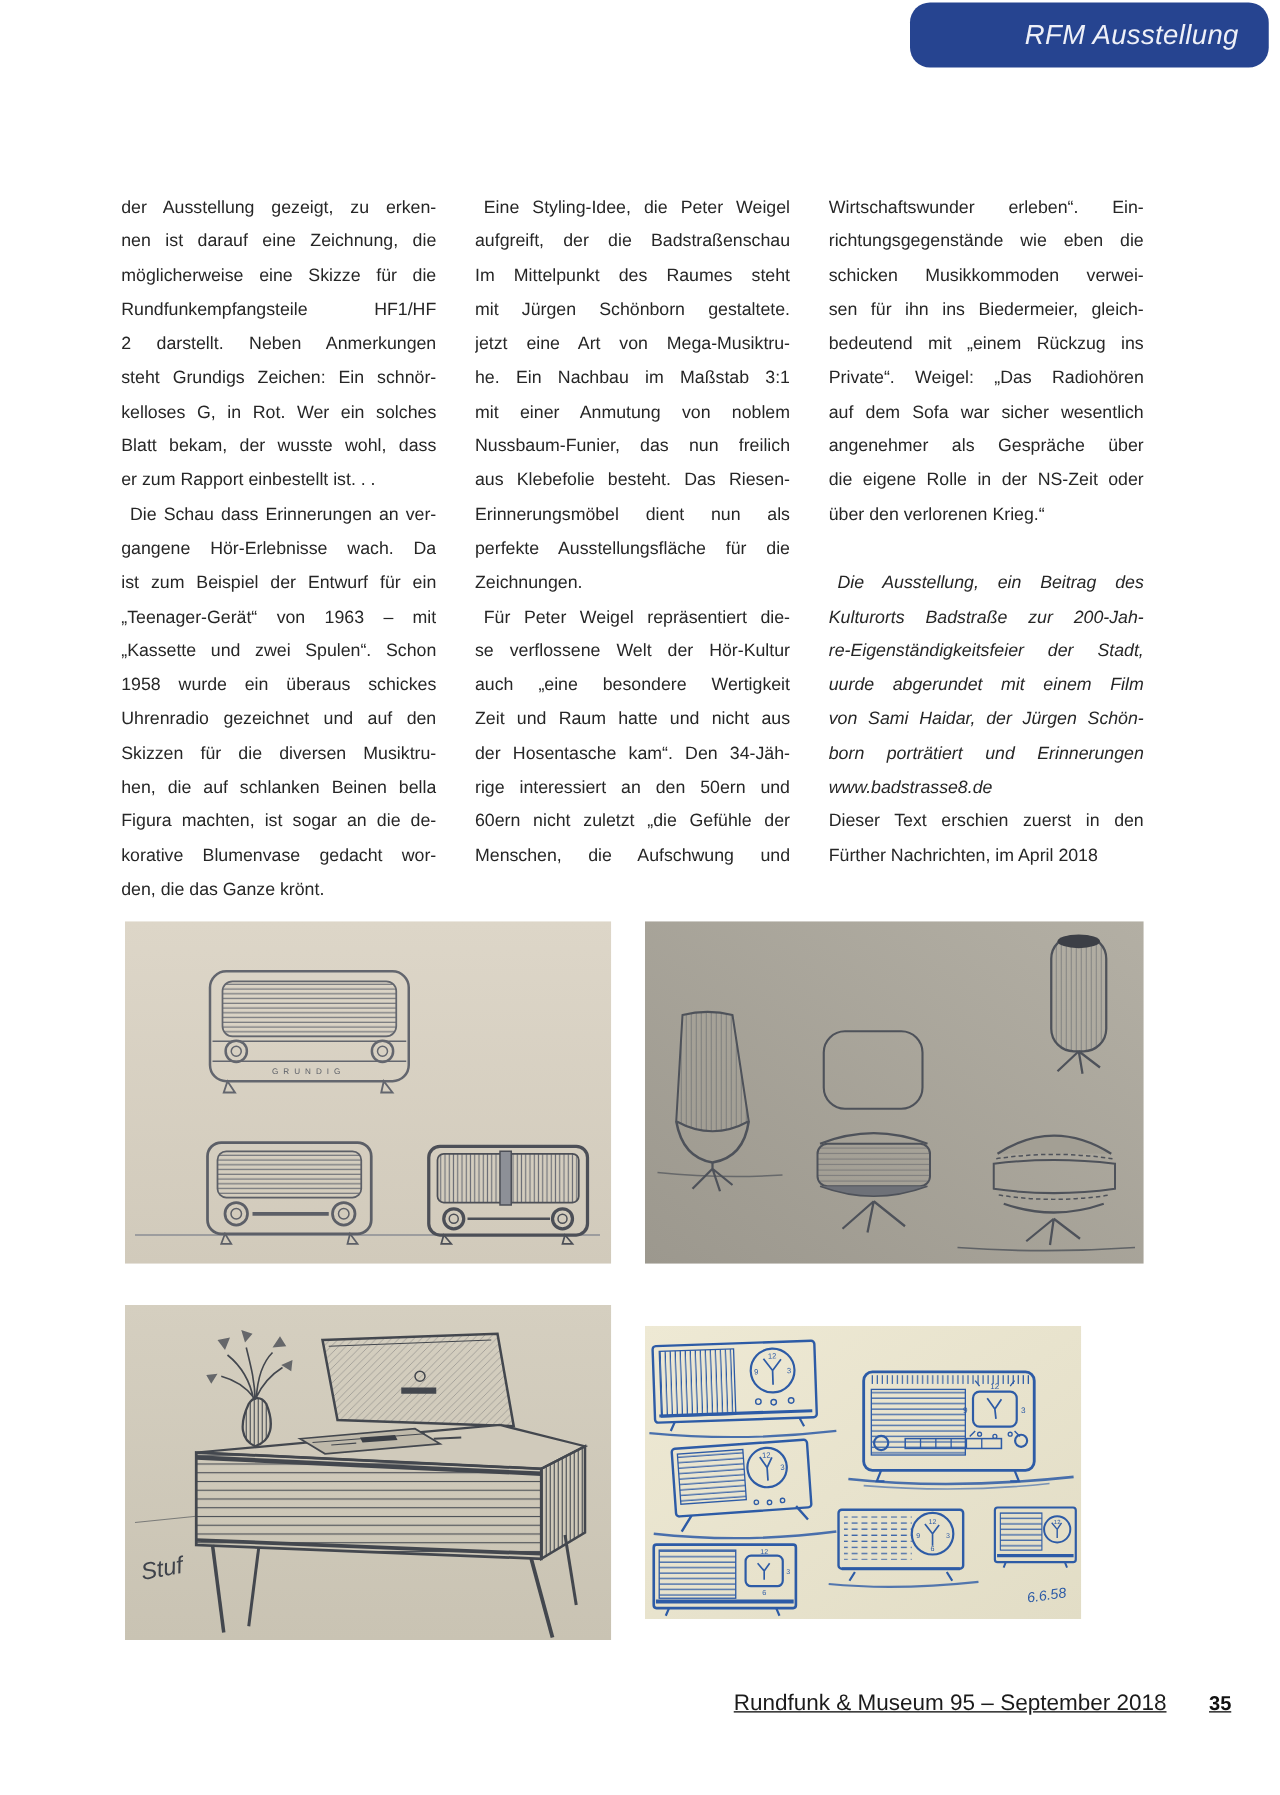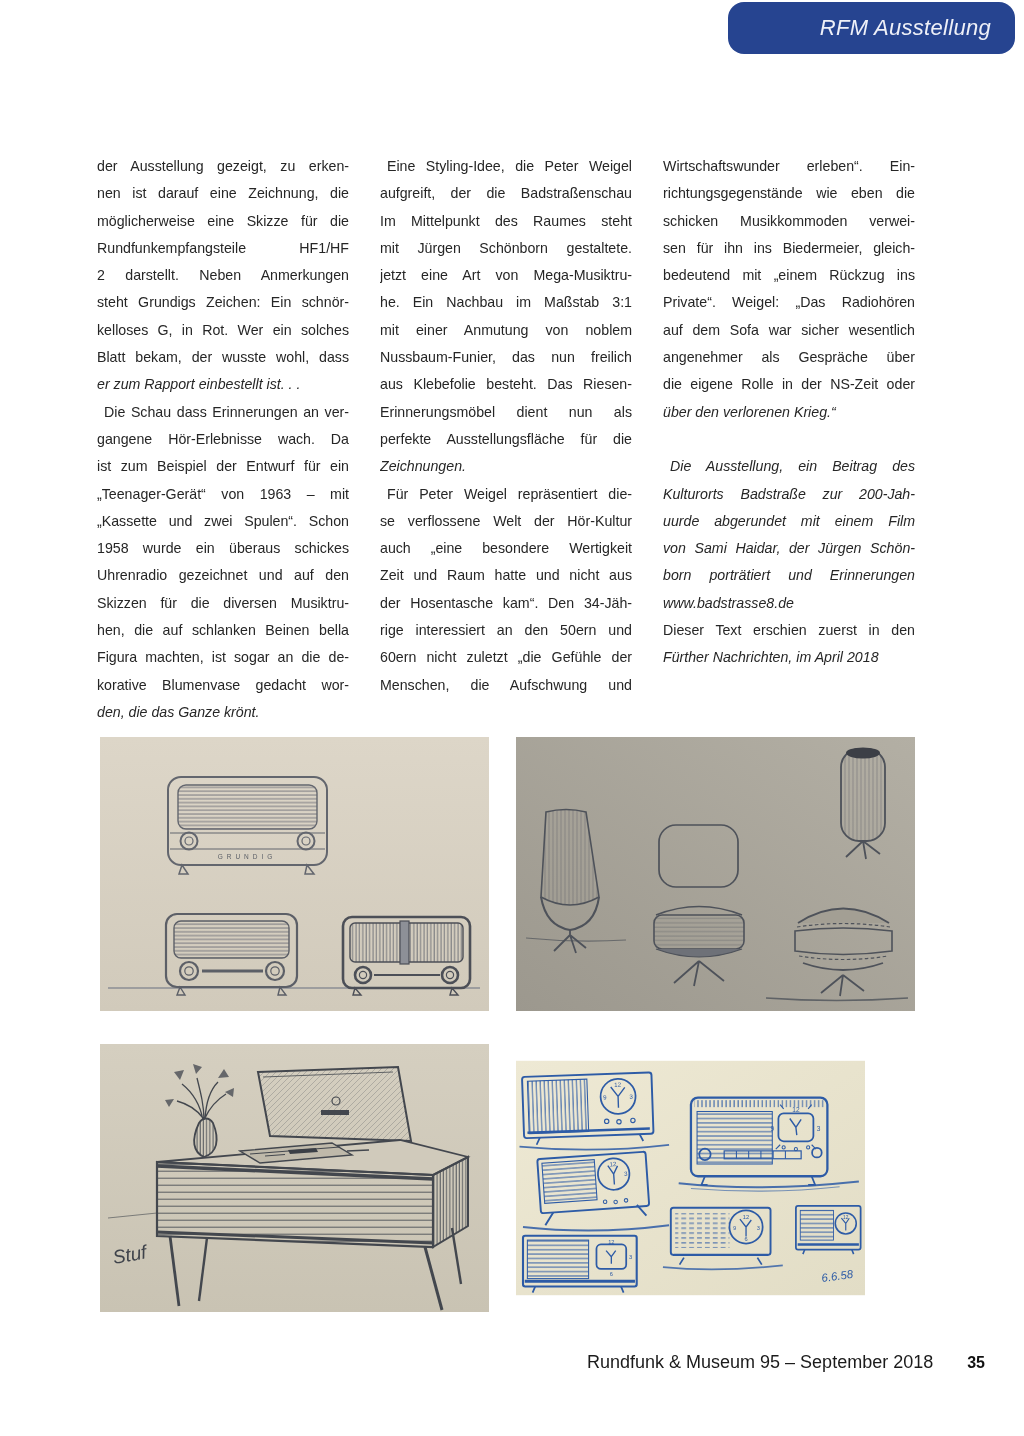--- a/index.html
+++ b/index.html
@@ -7,32 +7,32 @@
         font-family:"Liberation Sans",sans-serif;}
   
   .header-tab{position:absolute;left:728px;top:2px;width:287px;height:52px;background:#264490;
         border-radius:16px;display:flex;align-items:center;justify-content:flex-end;
         padding-right:24px;box-sizing:border-box;font-style:italic;}
   .header-tab span{color:#eef0f8;font-size:22px;letter-spacing:.3px;}
   
   .columns{position:absolute;left:97px;top:108px;display:flex;gap:31px;margin-top:45px;}
   .col{width:252px;font-size:14.2px;color:#262626;}
   .tl{height:27.3px;line-height:27.3px;text-align:justify;text-align-last:justify;overflow:hidden;}
-  .tl.end{text-align-last:left;font-style:italic;}
+  .tl.end{text-align-last:left;}
   .tl.it{font-style:italic;}
   .tl.ind{padding-left:7px;}
   
   .fig{position:absolute;}
   .fig svg{display:block;width:100%;height:100%;}
   #fig1{left:100px;top:737px;width:389px;height:274px;}
   #fig2{left:516px;top:737px;width:399px;height:274px;}
   #fig3{left:100px;top:1044px;width:389px;height:268px;}
   #fig4{left:516px;top:1044px;width:349px;height:268px;}
   
-  .footer{position:absolute;right:39px;top:1352px;display:flex;align-items:baseline;gap:34px;}
+  .footer{position:absolute;right:39px;top:1352px;display:flex;align-items:baseline;gap:34px;text-decoration:underline;}
   .footer .journal{font-size:18px;color:#1b1b1b;}
   .footer .pagenum{font-size:16px;font-weight:bold;color:#111;}
 </style>
 </head>
 <body>
 
 <div class="page">
 
   <div class="header-tab">
     <span>RFM Ausstellung</span>
@@ -91,20 +91,21 @@
         <div class="tl">sen für ihn ins Biedermeier, gleich-</div>
         <div class="tl">bedeutend mit „einem Rückzug ins</div>
         <div class="tl">Private“. Weigel: „Das Radiohören</div>
         <div class="tl">auf dem Sofa war sicher wesentlich</div>
         <div class="tl">angenehmer als Gespräche über</div>
         <div class="tl">die eigene Rolle in der NS-Zeit oder</div>
         <div class="tl end">über den verlorenen Krieg.“</div>
         <div class="tl end">&nbsp;</div>
         <div class="tl it ind">Die Ausstellung, ein Beitrag des</div>
         <div class="tl it">Kulturorts Badstraße zur 200-Jah-</div>
+        <div class="tl it">re-Eigenständigkeitsfeier der Stadt,</div>
         <div class="tl it">uurde abgerundet mit einem Film</div>
         <div class="tl it">von Sami Haidar, der Jürgen Schön-</div>
         <div class="tl it">born porträtiert und Erinnerungen</div>
         <div class="tl it end">www.badstrasse8.de</div>
         <div class="tl">Dieser Text erschien zuerst in den</div>
         <div class="tl end">Fürther Nachrichten, im April 2018</div>
       </div>
   </main>
 
   <div class="fig" id="fig1">

